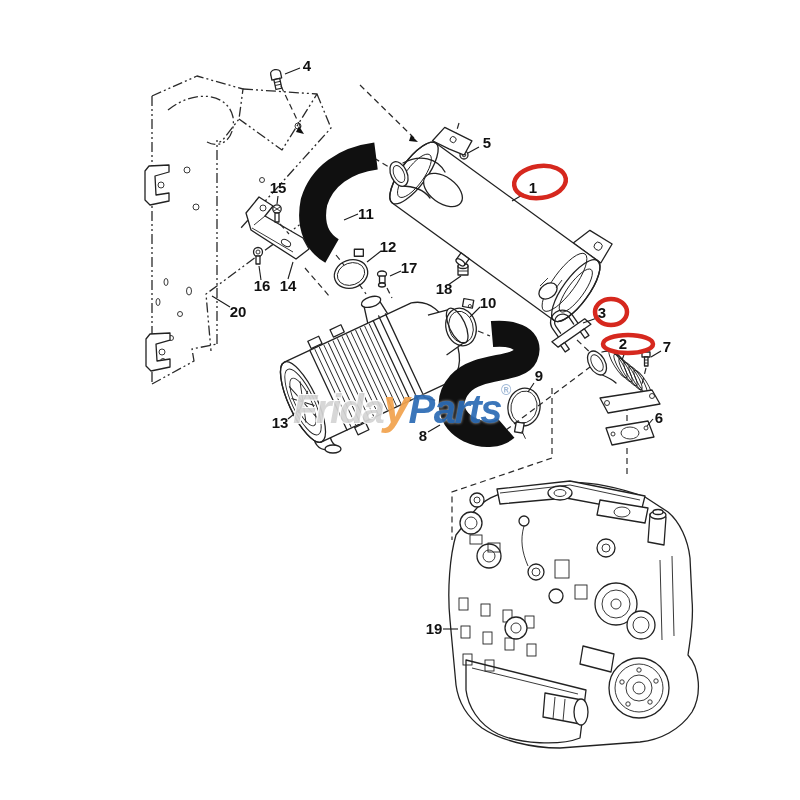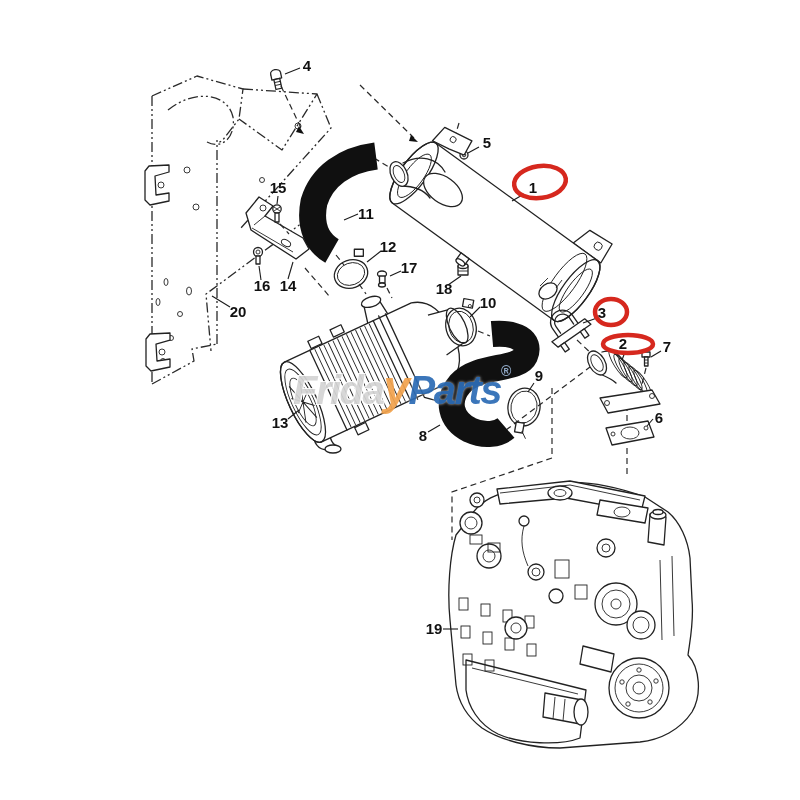--- a/index.html
+++ b/index.html
@@ -13,21 +13,21 @@
   svg{position:absolute;left:0;top:0;}
   .ln{stroke:var(--line);stroke-width:1.3;fill:none;stroke-linejoin:round;stroke-linecap:round;}
   .fw{stroke:var(--line);stroke-width:1.3;fill:#ffffff;stroke-linejoin:round;}
   .thin{stroke:var(--line);stroke-width:0.9;fill:none;}
   .phantom{stroke:#2a2a2a;stroke-width:1.3;fill:none;stroke-dasharray:10 3 2 3 2 3;stroke-linejoin:round;}
   .dash{stroke:#2a2a2a;stroke-width:1.2;fill:none;stroke-dasharray:6 4;}
   .leader{stroke:#1a1a1a;stroke-width:1.1;fill:none;}
   .hose{stroke:var(--hose-black);fill:none;stroke-linecap:butt;stroke-linejoin:round;}
   .hl{stroke:var(--highlight-red);stroke-width:4.5;fill:none;}
   .lbl{font:700 15px "Liberation Sans",sans-serif;fill:#111;text-anchor:middle;}
-  .watermark{position:absolute;left:293px;top:360px;white-space:nowrap;
+  .watermark{position:absolute;left:293px;top:379px;white-space:nowrap;
              font:italic 800 40px "Liberation Sans",sans-serif;letter-spacing:-1.5px;opacity:.93;}
   .wm-gray{color:var(--watermark-gray);
            text-shadow:-1px -1px 0 #fff,1px -1px 0 #fff,-1px 1px 0 #fff,1px 1px 0 #fff;}
   .wm-orange{color:var(--watermark-orange);font-size:48px;}
   .wm-blue{color:var(--watermark-blue);text-shadow:0 0 3px rgba(255,255,255,.85);}
   .wm-reg{color:#9ab4d4;font-size:14px;vertical-align:28px;font-style:normal;}
 </style>
 </head>
 <body>
 

